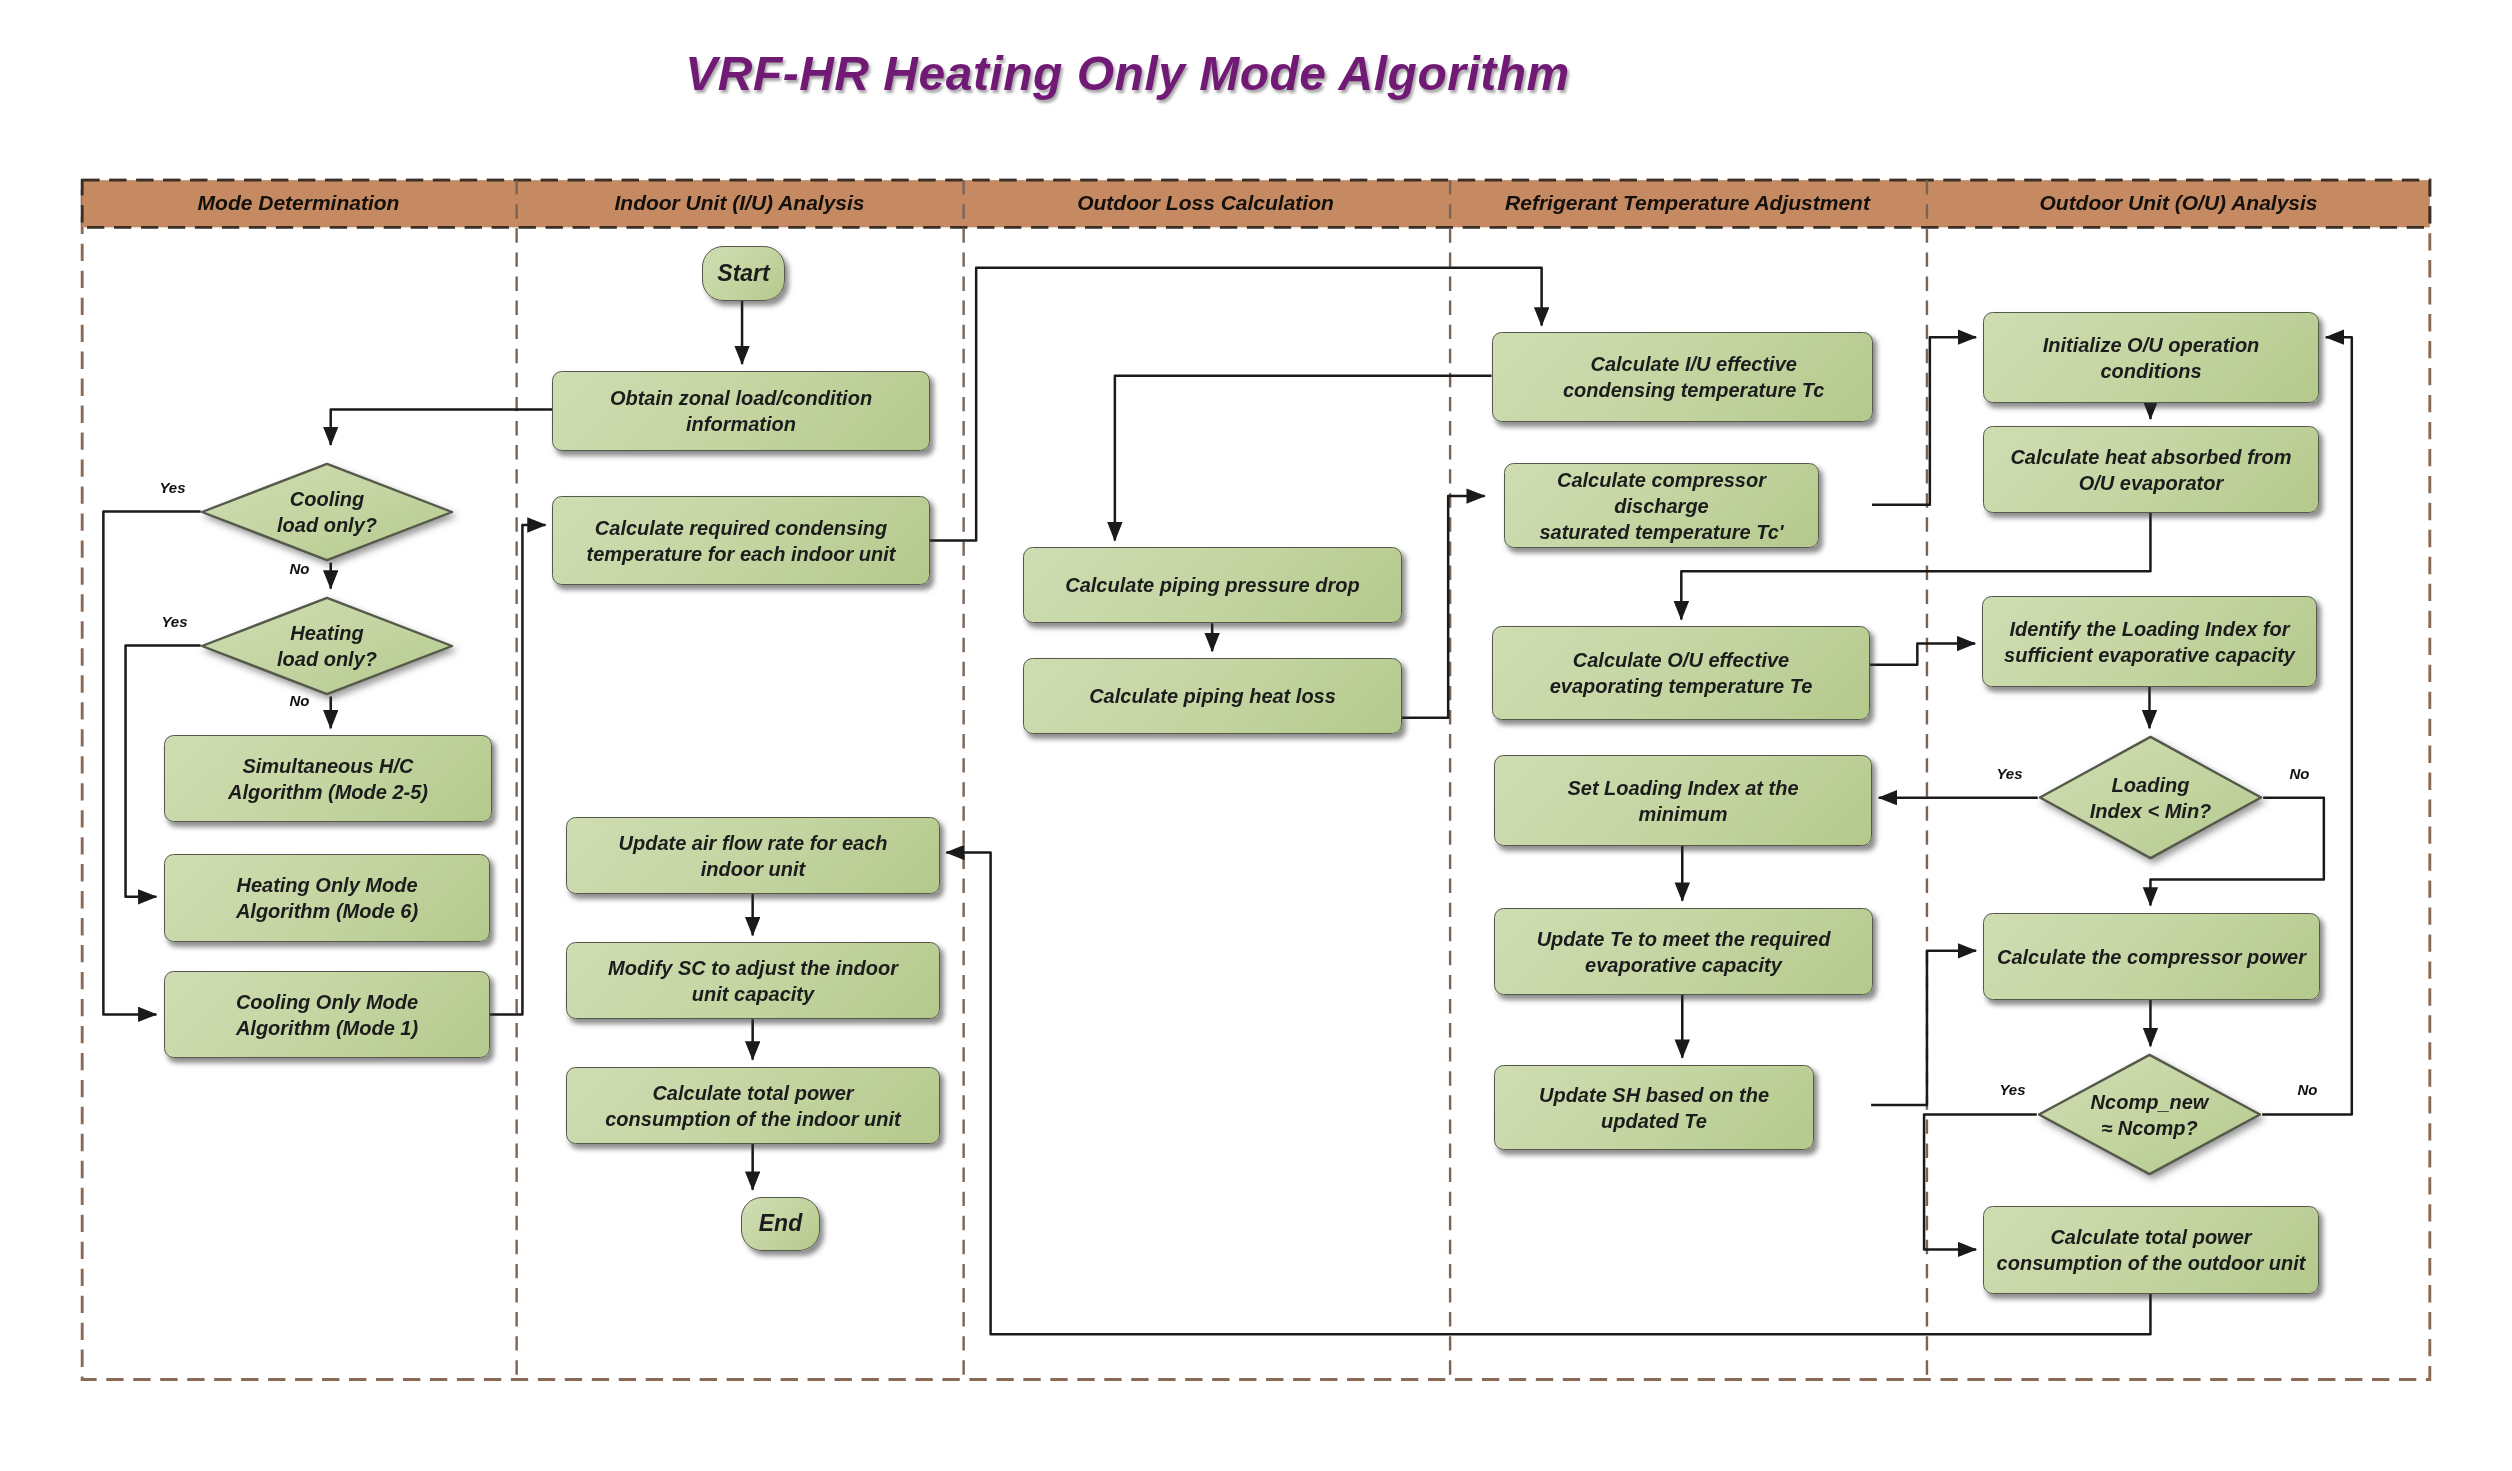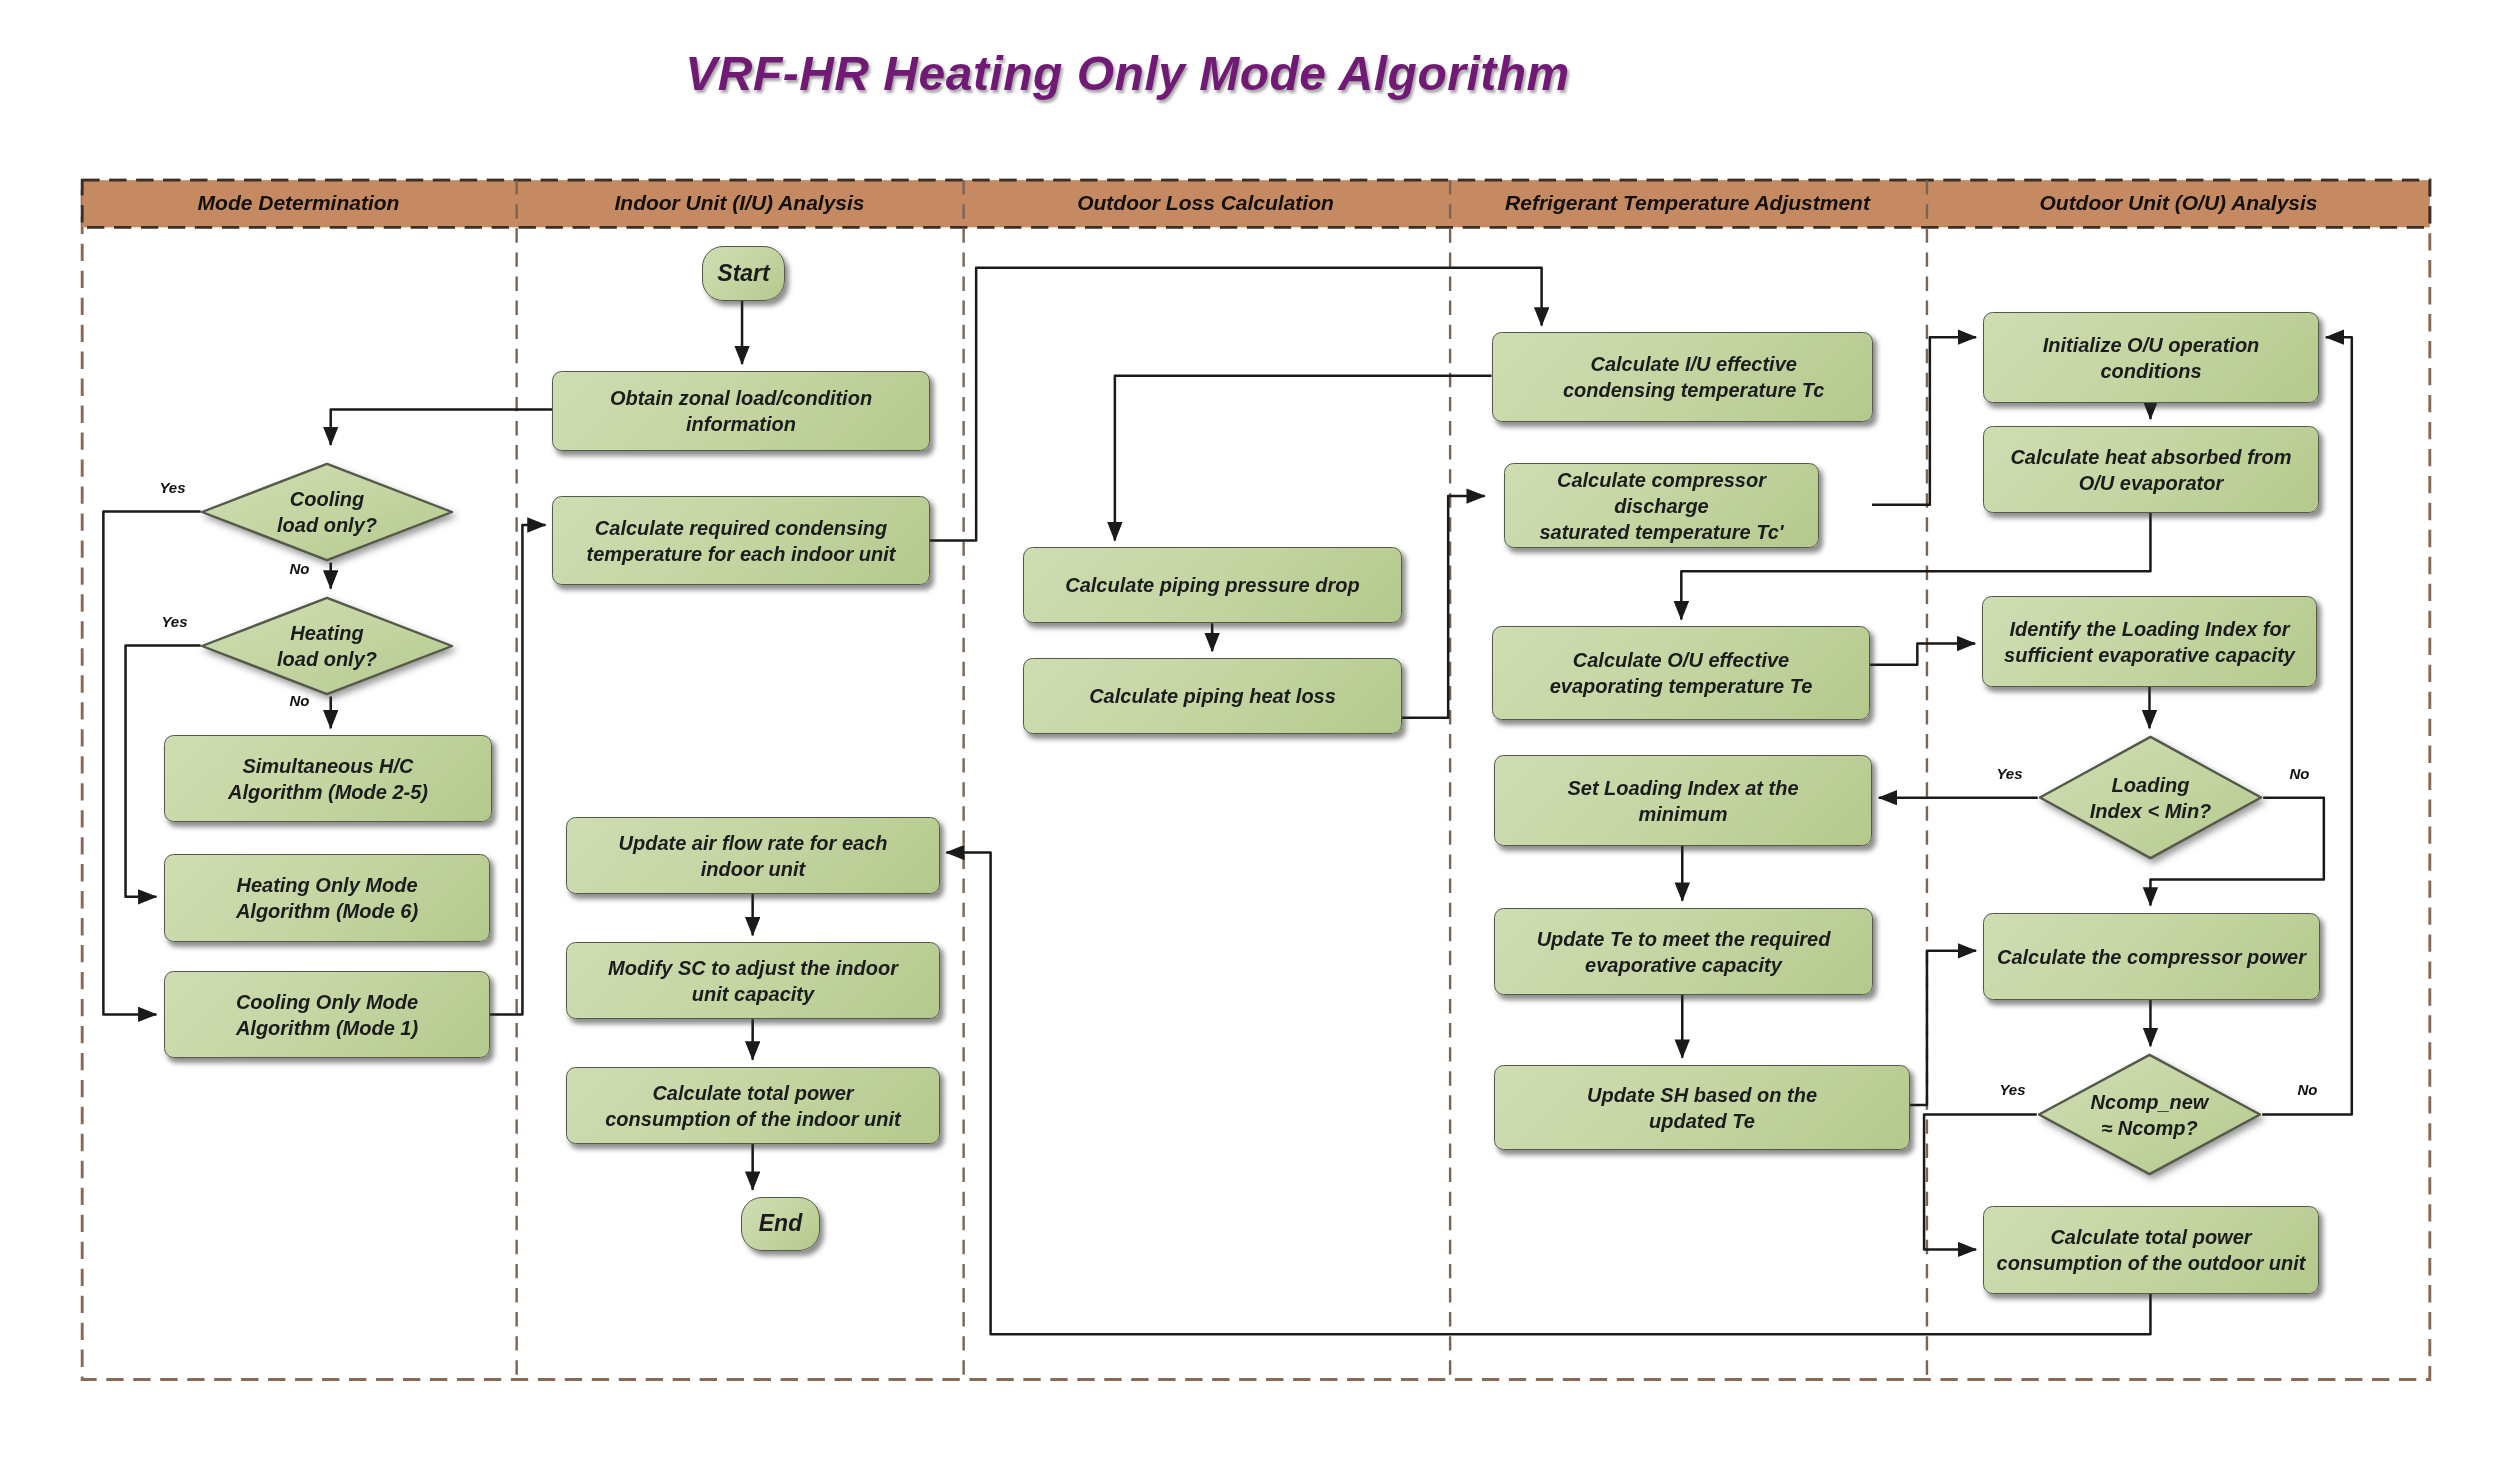--- a/index.html
+++ b/index.html
@@ -145,21 +145,21 @@
     </div>
     <div class="node process" style="left: 1492px; top: 626px; width: 378px; height: 94px;">
       <div class="dtext">Calculate O/U effective<br>evaporating temperature Te</div>
     </div>
     <div class="node process" style="left: 1494px; top: 755px; width: 378px; height: 91px;">
       <div class="dtext">Set Loading Index at the<br>minimum</div>
     </div>
     <div class="node process" style="left: 1494px; top: 908px; width: 379px; height: 87px;">
       <div class="dtext">Update Te to meet the required<br>evaporative capacity</div>
     </div>
-    <div class="node process" style="left: 1494px; top: 1065px; width: 416px; height: 85px;">
+    <div class="node process" style="left: 1494px; top: 1065px; width: 320px; height: 85px;">
       <div class="dtext">Update SH based on the<br>updated Te</div>
     </div>
     <div class="node process" style="left: 1983px; top: 292px; width: 336px; height: 91px; margin-top: 20px;">
       <div class="dtext">Initialize O/U operation<br>conditions</div>
     </div>
     <div class="node process" style="left: 1983px; top: 426px; width: 336px; height: 87px;">
       <div class="dtext">Calculate heat absorbed from<br>O/U evaporator</div>
     </div>
     <div class="node process" style="left: 1982px; top: 596px; width: 335px; height: 91px;">
       <div class="dtext">Identify the Loading Index for<br>sufficient evaporative capacity</div>

